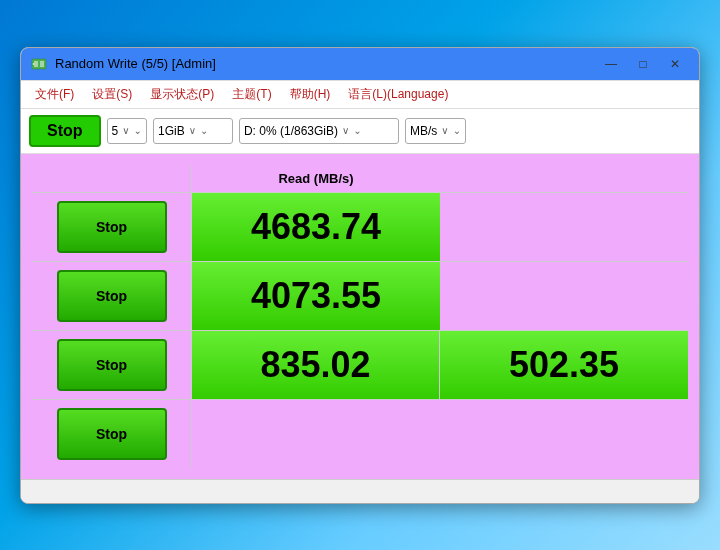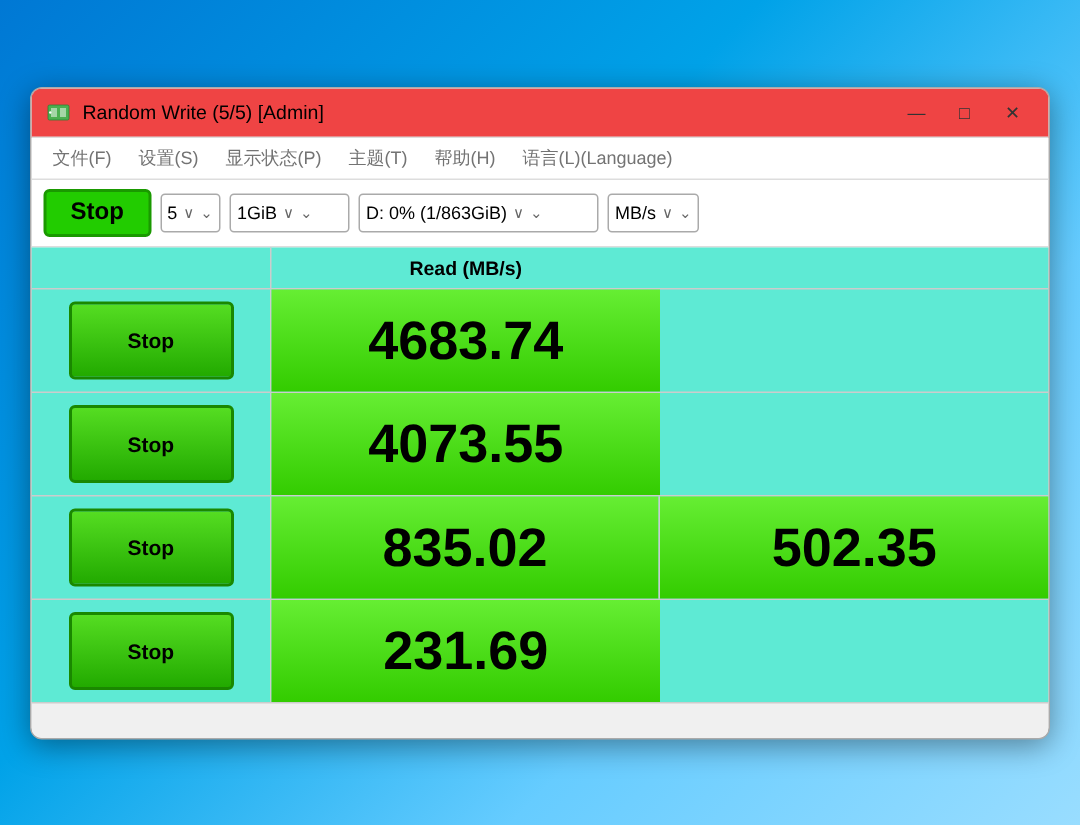--- a/index.html
+++ b/index.html
@@ -18,21 +18,21 @@
     .window {
       background: #f0f0f0;
       border: 1px solid #aaa;
       border-radius: 8px;
       box-shadow: 0 4px 20px rgba(0,0,0,0.4);
       width: 680px;
       overflow: hidden;
     }
 
     .title-bar {
-      background: #ef4444;
+      background: #3b82f6;
       display: flex;
       align-items: center;
       padding: 6px 10px;
       border-bottom: 1px solid #ddd;
       gap: 8px;
     }
 
     .title-icon {
       width: 16px;
       height: 16px;
@@ -77,21 +77,21 @@
       gap: 2px;
       padding: 2px 6px;
       border-bottom: 1px solid #ddd;
       font-size: 12px;
     }
 
     .menu-item {
       padding: 3px 8px;
       cursor: pointer;
       border-radius: 3px;
-      color: #737373;
+      color: #b91c1c;
     }
 
     .toolbar {
       background: #ffffff;
       display: flex;
       align-items: center;
       padding: 6px 8px;
       gap: 6px;
       border-bottom: 1px solid #ddd;
     }
@@ -135,22 +135,22 @@
       font-weight: bold;
       font-size: 16px;
       border: 2px solid #1a9900;
       border-radius: 4px;
       padding: 4px 16px;
       cursor: pointer;
       height: 32px;
     }
 
     .content-area {
-      background: #5eead4;
-      padding: 0;
+      background: #f0abfc;
+      padding: 11px;
     }
 
     .headers-row {
       display: grid;
       grid-template-columns: 160px 1fr 1fr;
       border-bottom: 1px solid #ccc;
     }
 
     .header-cell {
       padding: 6px 8px;
@@ -292,21 +292,20 @@
         <button class="stop-btn">Stop</button>
       </div>
       <div class="value-cell">835.02</div>
       <div class="value-cell">502.35</div>
     </div>
 
     <div class="data-row">
       <div class="stop-cell">
         <button class="stop-btn">Stop</button>
       </div>
-      <div class="value-cell">231.69</div>
     </div>
 
   </div>
 
   <div class="status-bar">
     <span></span>
   </div>
 
 </div>
 

